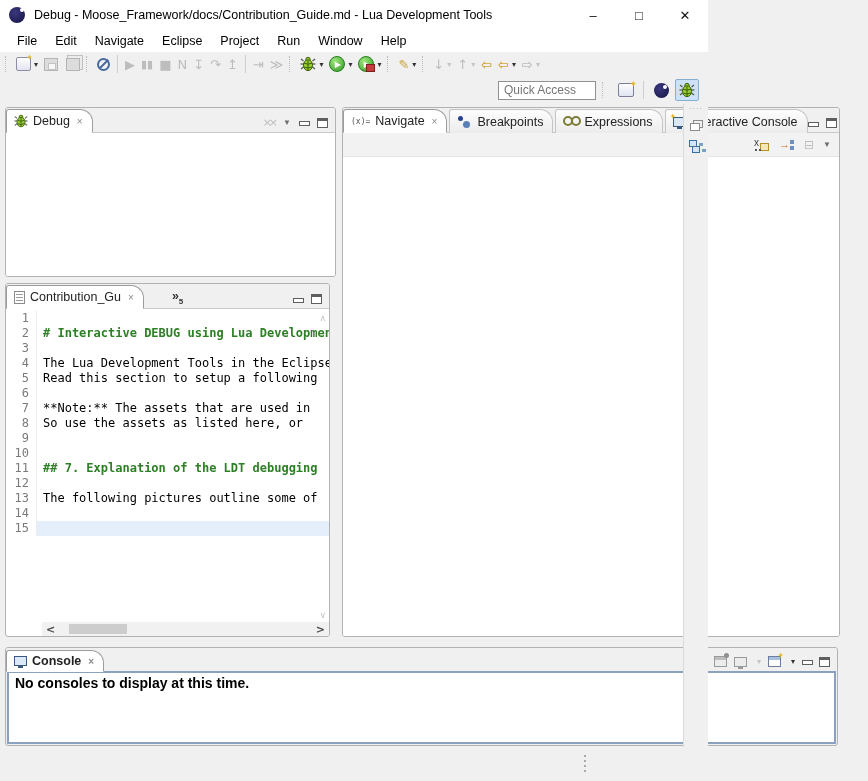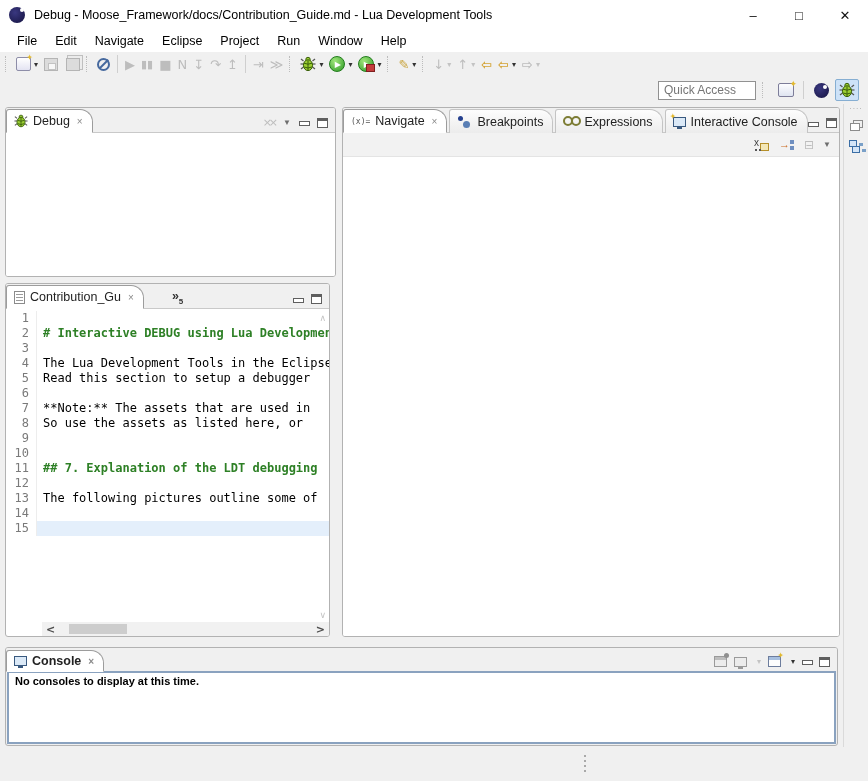--- a/index.html
+++ b/index.html
@@ -2,21 +2,21 @@
 <html><head>
 <meta charset="utf-8">
 <style>
   * { box-sizing: border-box; margin: 0; padding: 0; }
   html,body { width:868px; height:781px; }
   body {
     font-family:"Liberation Sans","DejaVu Sans",sans-serif;
     font-size:12.5px; color:#1a1a1a; background:#f0f0f0; overflow:hidden;
     -webkit-font-smoothing:antialiased;
   }
-  .window { width:868px; height:781px; position:relative; background:#000000; }
+  .window { width:708px; height:781px; position:relative; background:#000000; }
 
   
   .titlebar { height:30px; background:#ffffff; display:flex; align-items:center; padding-left:9px; }
   .app-icon { width:16px; height:16px; border-radius:50%; background:radial-gradient(circle at 38% 35%, #3a3880, #14123f); position:relative; flex:none; }
   .app-icon::after { content:''; position:absolute; right:1px; top:1px; width:4px; height:4px; border-radius:50%; background:#fff; }
   .title-text { margin-left:9px; font-size:12.5px; color:#000; white-space:nowrap; }
   .win-btns { margin-left:auto; display:flex; height:30px; }
   .win-btn { width:46px; height:30px; display:flex; align-items:center; justify-content:center; font-size:13px; color:#111; }
 
   
@@ -109,21 +109,21 @@
   .lt.h { color:#2e8026; font-weight:bold; }
   .lt.cur { background:#e4effb; }
   .ed-vup { position:absolute; right:3px; top:4px; color:#c3c3c3; font-size:9px; }
   .ed-vdn { position:absolute; right:3px; bottom:2px; color:#c3c3c3; font-size:9px; }
   .ed-hscroll { height:14px; background:#f1f1f1; display:flex; align-items:center; margin-left:36px; padding:0 4px; }
   .hs-arrow { font-size:11px; font-weight:bold; color:#4d4d4d; font-family:"DejaVu Sans",sans-serif; }
   .hs-track { flex:1; height:10px; position:relative; margin:0 4px; }
   .hs-thumb { position:absolute; left:10px; top:0; width:58px; height:10px; background:#cdcdcd; }
 
   
-  .console-body { position:absolute; left:1px; right:1px; top:23px; bottom:1px; border:2px solid #8aa2bf; background:#fff; padding:2px 6px; font-size:11px; color:#000; }
+  .console-body { position:absolute; left:1px; right:1px; top:23px; bottom:1px; border:2px solid #8aa2bf; background:#fff; padding:2px 6px; font-size:14px; color:#000; }
 
   
   .right-trim { position:absolute; right:0; top:0; width:25px; height:643px; background:#f0f0f0; border-left:1px solid #dadada; display:flex; flex-direction:column; align-items:center; padding-top:3px; gap:9px; }
   .trim-dots { font-size:7px; color:#a5a5a5; letter-spacing:1px; line-height:4px; }
   .icon-restore { width:13px; height:11px; position:relative; }
   .icon-restore::before { content:''; position:absolute; top:0; right:0; width:8px; height:6px; border:1px solid #8c8c8c; background:#f0f0f0; }
   .icon-restore::after { content:''; position:absolute; bottom:0; left:0; width:8px; height:6px; border:1px solid #8c8c8c; background:#fff; }
   .icon-outline { width:14px; height:13px; position:relative; }
   .icon-outline::before { content:''; position:absolute; left:0; top:0; width:6px; height:5px; border:1px solid #3b6ea5; background:#d4e5f7; box-shadow:8px 1px 0 -2px #7aa0c8; }
   .icon-outline::after { content:''; position:absolute; left:3px; bottom:0; width:6px; height:5px; border:1px solid #3b6ea5; background:#d4e5f7; box-shadow:8px 1px 0 -2px #7aa0c8; }
@@ -335,21 +335,21 @@
             <div class="ed-line">
               <span class="ln">3</span>
               <span class="lt p"></span>
             </div>
             <div class="ed-line">
               <span class="ln">4</span>
               <span class="lt p">The Lua Development Tools in the Eclipse</span>
             </div>
             <div class="ed-line">
               <span class="ln">5</span>
-              <span class="lt p">Read this section to setup a debugger</span>
+              <span class="lt p">Read this section to setup a following</span>
             </div>
             <div class="ed-line">
               <span class="ln">6</span>
               <span class="lt p"></span>
             </div>
             <div class="ed-line">
               <span class="ln">7</span>
               <span class="lt p">**Note:** The assets that are used in</span>
             </div>
             <div class="ed-line">

